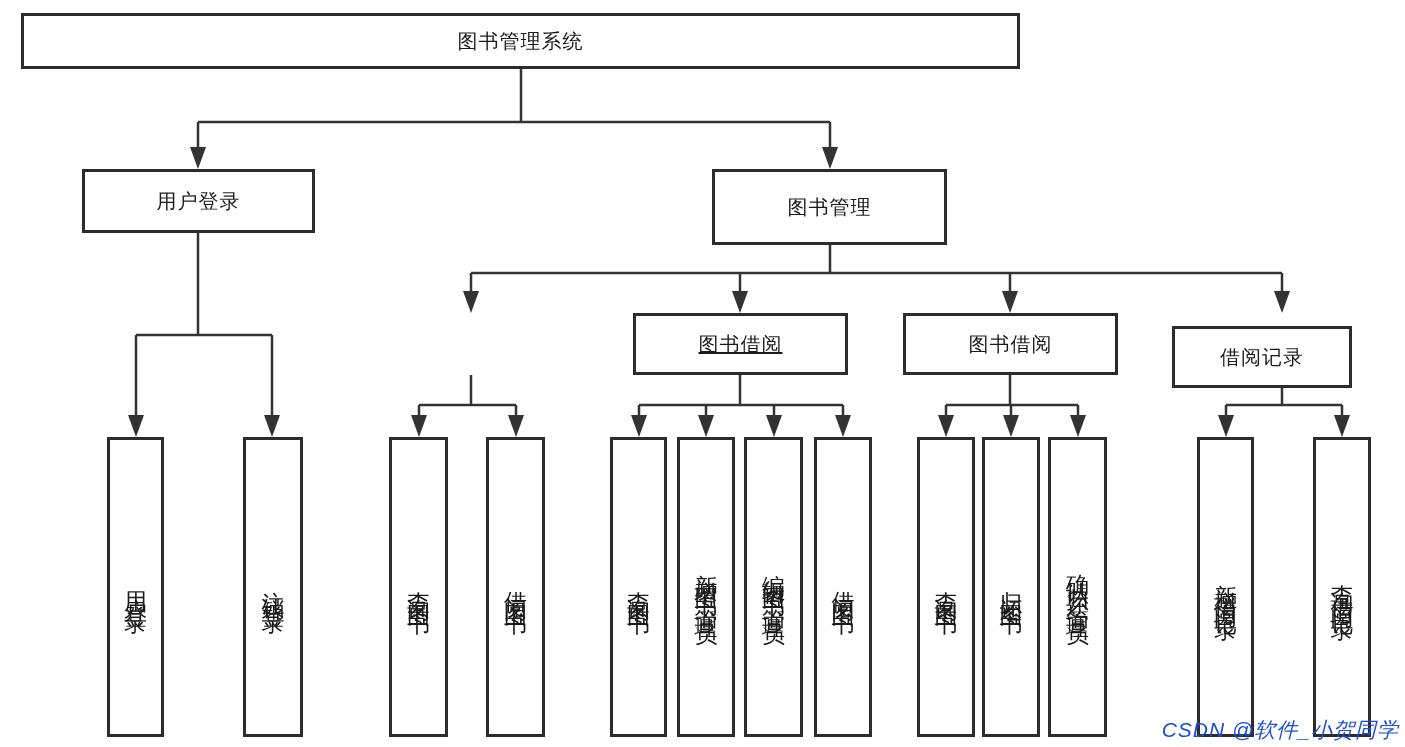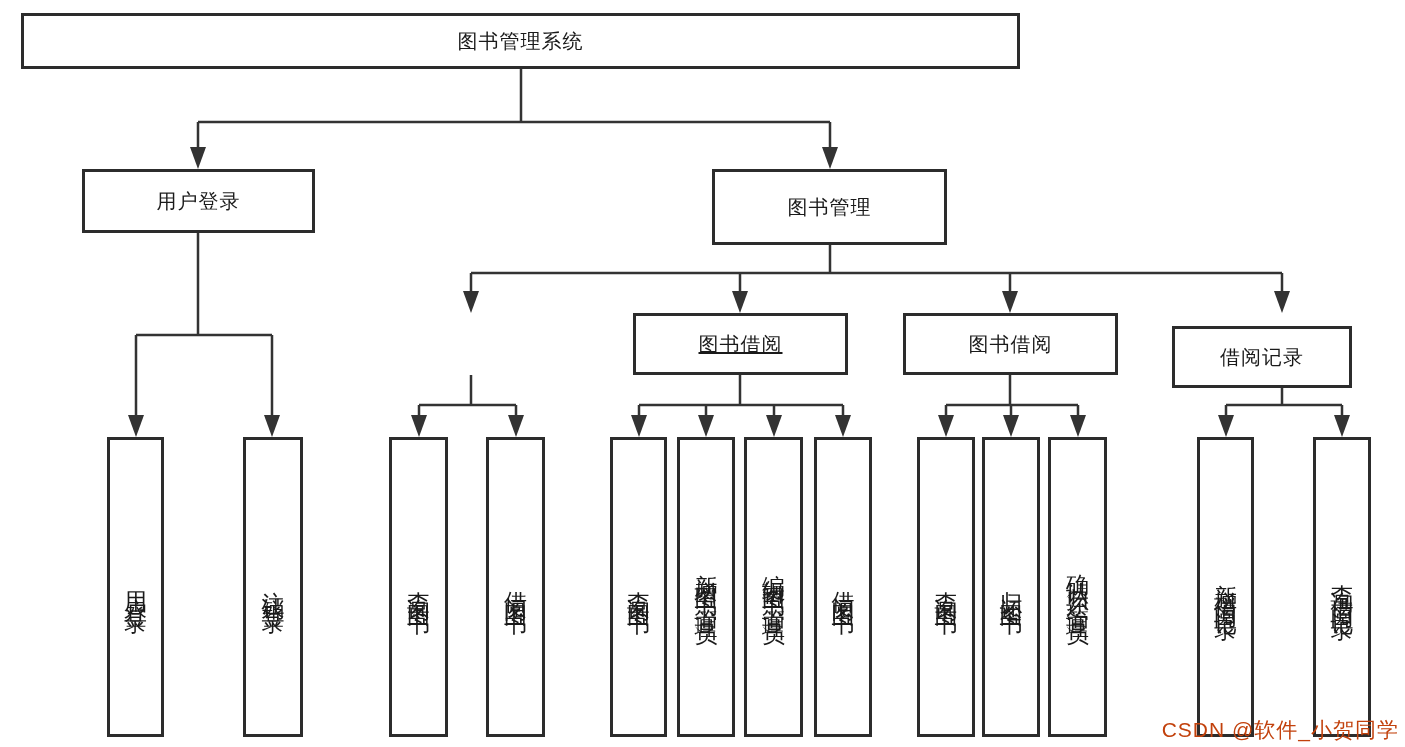--- a/index.html
+++ b/index.html
@@ -41,23 +41,24 @@
     text-orientation: mixed;
     font-size: 23px;
     letter-spacing: 7px;
     line-height: 1;
   }
   .watermark {
     position: absolute;
     right: 6px;
     bottom: 3px;
     font-size: 21px;
-    color: #c2410c;
+    color: #1d4ed8;
     letter-spacing: 1px;
     white-space: nowrap;
+    font-style: italic;
   }
 </style>
 </head>
 <body>
 
 <div class="canvas">
 
   <svg class="connector-layer" viewBox="0 0 1405 747">
     <g stroke="#333333" stroke-width="2.5" fill="none">
 

